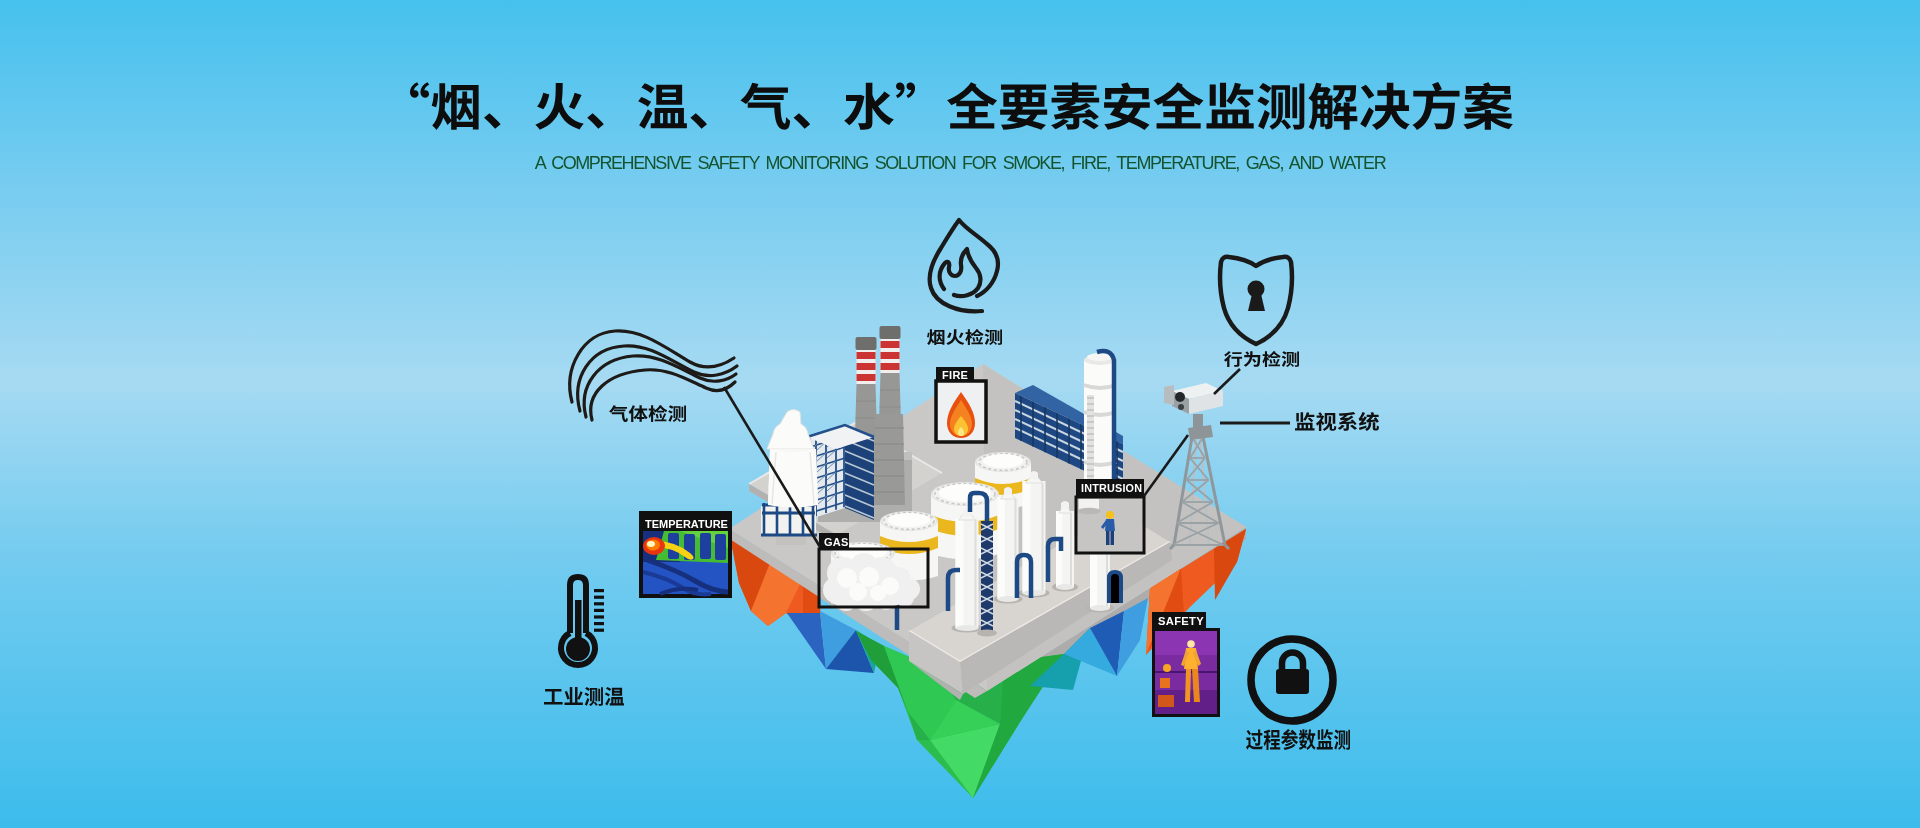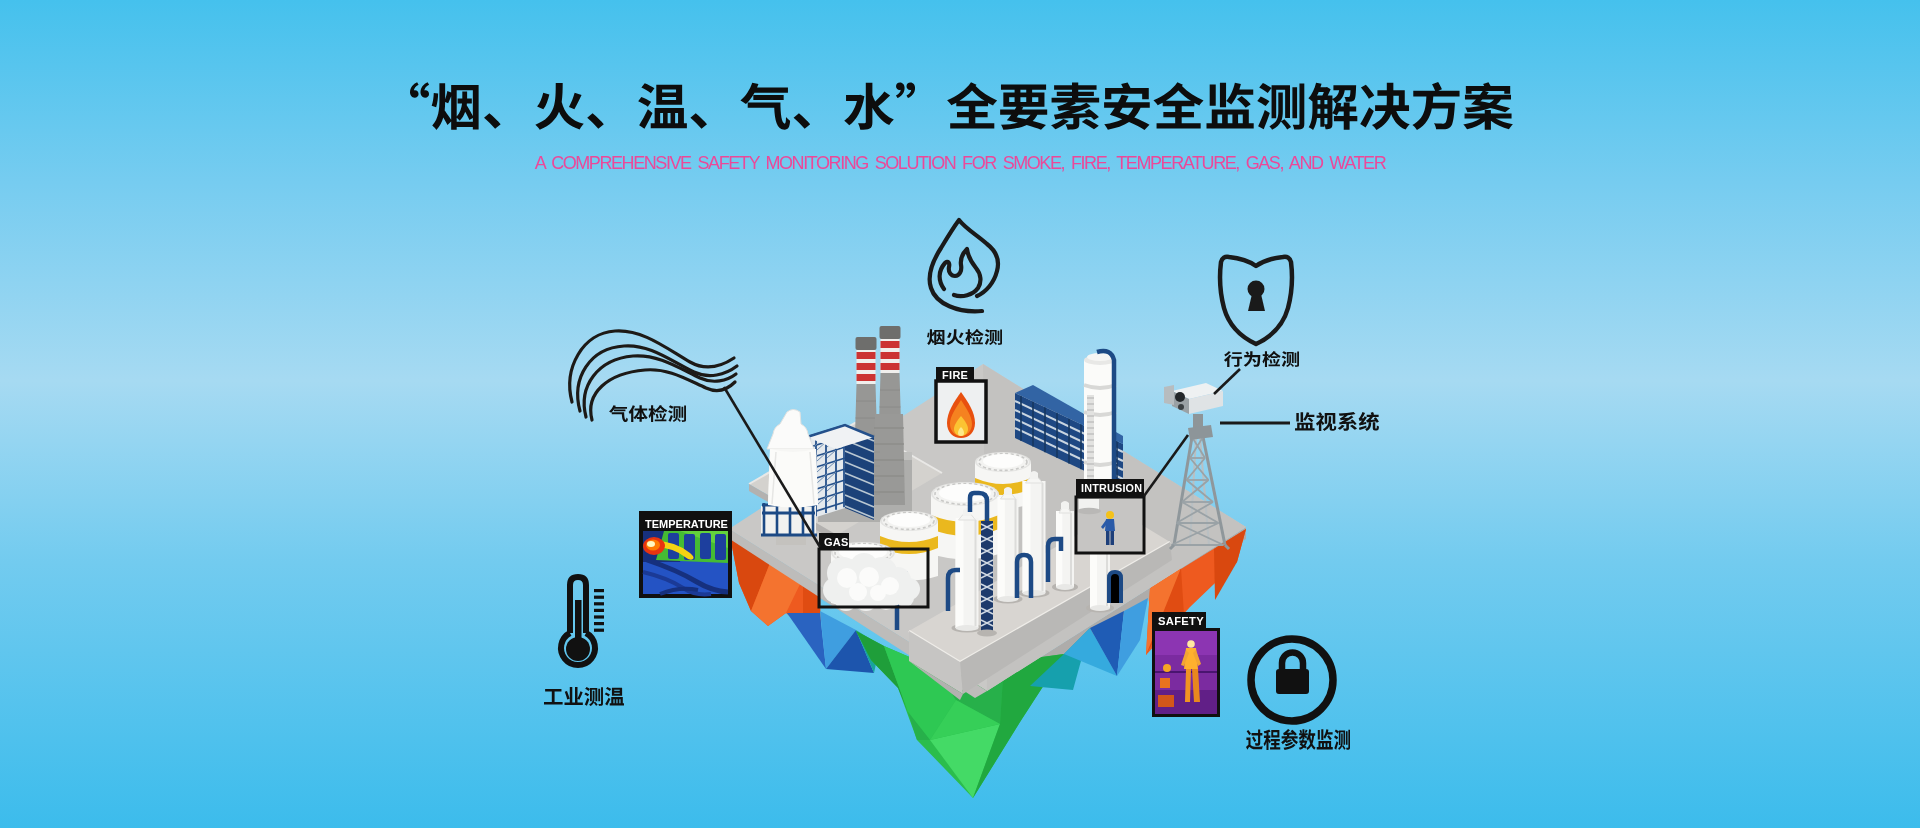--- a/index.html
+++ b/index.html
@@ -1,18 +1,18 @@
 <!DOCTYPE html>
 <html><head><meta charset="utf-8">
 <style>
 html,body{margin:0;padding:0;}
 body{width:1920px;height:828px;overflow:hidden;
 background:linear-gradient(180deg,#45c1ed 0%,#76ccf0 22%,#a6daf2 46%,#72cbef 68%,#3cbcec 100%);}
 .sub{position:absolute;left:0;top:153px;width:1920px;text-align:center;
-font-family:"Liberation Sans",sans-serif;font-size:18px;letter-spacing:-1.42px;color:#ec4899;word-spacing:3.2px;}
+font-family:"Liberation Sans",sans-serif;font-size:18px;letter-spacing:-1.42px;color:#14532d;word-spacing:3.2px;}
 svg{position:absolute;left:0;top:0;}
 </style></head>
 <body>
 <svg width="1920" height="828" viewBox="0 0 1920 828">
 <g fill="#0d0d0d">
       <path transform="translate(378.79,125.29) scale(0.5159,0.5016)" d="M77.1 -80.7 74.3 -86.0C67.0 -82.6 60.5 -75.6 60.5 -65.7C60.5 -59.7 64.3 -55.0 69.3 -55.0C74.2 -55.0 77.1 -58.4 77.1 -62.4C77.1 -66.5 74.3 -69.7 70.1 -69.7C69.2 -69.7 68.4 -69.4 68.0 -69.2C68.0 -72.3 71.1 -77.9 77.1 -80.7ZM97.5 -80.7 94.6 -86.0C87.3 -82.6 80.8 -75.6 80.8 -65.7C80.8 -59.7 84.6 -55.0 89.6 -55.0C94.6 -55.0 97.4 -58.4 97.4 -62.4C97.4 -66.5 94.6 -69.7 90.5 -69.7C89.5 -69.7 88.7 -69.4 88.3 -69.2C88.3 -72.3 91.4 -77.9 97.5 -80.7Z M106.6 -64.3C106.4 -56.1 104.9 -45.3 102.5 -39.0L111.2 -35.8C113.6 -43.3 115.0 -54.6 115.0 -63.2ZM128.6 -46.5 134.4 -44.0C136.2 -47.7 138.2 -52.9 140.3 -58.1V-11.0C137.2 -15.7 130.6 -25.6 127.7 -29.5C128.3 -35.1 128.5 -40.9 128.6 -46.5ZM140.3 -80.4V-65.5L132.9 -68.2C132.0 -63.3 130.3 -56.7 128.6 -51.3V-83.9H117.5V-49.5C117.5 -32.3 116.0 -13.5 103.6 0.4C106.1 2.2 110.0 6.5 111.7 9.2C118.5 1.9 122.6 -6.5 125.0 -15.3C128.0 -10.2 131.2 -4.5 133.0 -0.5L140.3 -7.8V9.1H151.0V3.4H182.3V8.3H193.5V-80.4ZM161.9 -67.4V-54.8V-53.2H152.8V-43.5H161.4C160.4 -34.8 157.8 -25.5 151.0 -17.6V-69.8H182.3V-18.6C179.4 -24.8 174.7 -33.0 170.4 -39.8L170.8 -43.5H180.3V-53.2H171.2V-54.6V-67.4ZM151.0 -7.3V-15.0C153.1 -13.4 155.6 -11.0 156.9 -9.3C162.1 -14.8 165.4 -20.9 167.5 -27.2C170.9 -21.0 174.0 -14.8 175.6 -10.4L182.3 -14.5V-7.3Z M225.5 6.9 236.2 -2.3C231.2 -8.5 221.5 -18.4 214.4 -24.2L204.0 -15.2C210.9 -9.2 219.4 -0.6 225.5 6.9Z M318.7 -65.1C316.6 -55.0 312.5 -44.6 306.9 -37.5L318.9 -32.0C324.6 -39.2 328.2 -51.0 330.6 -61.4ZM379.7 -65.1C377.3 -56.0 372.7 -44.2 368.6 -36.6L379.1 -32.2C383.4 -39.2 388.6 -50.3 393.0 -60.2ZM343.0 -84.2C342.7 -49.2 344.9 -17.0 303.5 -1.1C306.8 1.5 310.4 6.0 311.9 9.1C332.5 0.7 343.5 -11.9 349.4 -26.8C357.1 -9.3 369.0 2.4 389.4 8.2C391.0 4.8 394.6 -0.5 397.3 -3.1C372.7 -8.7 360.2 -23.8 354.5 -46.4C356.3 -58.4 356.4 -71.3 356.5 -84.2Z M425.5 6.9 436.2 -2.3C431.2 -8.5 421.5 -18.4 414.4 -24.2L404.0 -15.2C410.9 -9.2 419.4 -0.6 425.5 6.9Z M549.2 -56.3H576.2V-50.4H549.2ZM549.2 -71.2H576.2V-65.4H549.2ZM537.9 -80.9V-40.7H588.0V-80.9ZM509.0 -75.2C515.3 -72.2 523.5 -67.5 527.4 -64.1L534.3 -73.7C530.1 -77.0 521.6 -81.2 515.5 -83.8ZM502.8 -48.0C509.2 -45.1 517.5 -40.4 521.5 -37.1L528.0 -46.8C523.7 -50.0 515.2 -54.2 508.9 -56.6ZM504.7 -0.3 515.0 6.9C520.3 -2.8 526.0 -14.2 530.6 -24.7L521.6 -31.9C516.4 -20.4 509.5 -7.9 504.7 -0.3ZM527.1 -4.3V6.0H597.2V-4.3H591.4V-34.7H534.7V-4.3ZM545.4 -4.3V-24.6H551.0V-4.3ZM559.9 -4.3V-24.6H565.5V-4.3ZM574.4 -4.3V-24.6H580.1V-4.3Z M625.5 6.9 636.2 -2.3C631.2 -8.5 621.5 -18.4 614.4 -24.2L604.0 -15.2C610.9 -9.2 619.4 -0.6 625.5 6.9Z M726.0 -60.3V-50.5H784.8V-60.3ZM723.9 -85.0C719.3 -71.1 710.9 -57.7 701.0 -49.6C704.0 -48.0 709.4 -44.4 711.7 -42.4C717.7 -48.1 723.5 -56.0 728.3 -65.0H793.1V-75.1H733.2C734.2 -77.4 735.1 -79.7 735.9 -82.1ZM715.1 -45.2V-34.9H766.5C767.5 -10.5 771.4 8.7 786.4 8.7C794.1 8.7 796.4 3.3 797.3 -9.0C794.7 -10.7 791.7 -13.6 789.3 -16.4C789.2 -8.3 788.7 -3.3 787.1 -3.3C780.7 -3.2 778.6 -22.8 778.5 -45.2Z M825.5 6.9 836.2 -2.3C831.2 -8.5 821.5 -18.4 814.4 -24.2L804.0 -15.2C810.9 -9.2 819.4 -0.6 825.5 6.9Z M905.7 -60.4V-48.3H926.8C922.4 -30.8 913.8 -17.0 902.2 -9.1C905.1 -7.3 909.9 -2.6 911.9 0.1C926.0 -10.4 936.8 -30.7 941.3 -57.9L933.3 -60.9L931.1 -60.4ZM980.0 -67.4C975.5 -61.1 968.6 -53.5 962.3 -47.6C960.2 -51.7 958.3 -56.0 956.8 -60.4V-84.9H944.0V-6.4C944.0 -4.7 943.4 -4.1 941.7 -4.1C939.8 -4.1 934.4 -4.1 928.9 -4.3C930.8 -0.7 932.9 5.4 933.4 9.1C941.5 9.1 947.5 8.5 951.5 6.4C955.5 4.2 956.8 0.6 956.8 -6.3V-35.1C964.7 -20.1 975.3 -7.9 989.4 -0.4C991.4 -3.9 995.5 -9.0 998.3 -11.5C985.8 -17.0 975.5 -26.5 967.8 -38.1C974.9 -43.8 983.8 -52.1 991.1 -59.6Z M1022.9 -59.5 1025.7 -54.3C1033.0 -57.6 1039.5 -64.6 1039.5 -74.5C1039.5 -80.6 1035.7 -85.3 1030.7 -85.3C1025.8 -85.3 1022.9 -81.8 1022.9 -77.9C1022.9 -73.8 1025.7 -70.6 1029.9 -70.6C1030.8 -70.6 1031.6 -70.8 1032.0 -71.1C1032.0 -67.9 1028.9 -62.4 1022.9 -59.5ZM1002.5 -59.5 1005.4 -54.3C1012.7 -57.6 1019.2 -64.6 1019.2 -74.5C1019.2 -80.6 1015.4 -85.3 1010.4 -85.3C1005.4 -85.3 1002.6 -81.8 1002.6 -77.9C1002.6 -73.8 1005.4 -70.6 1009.5 -70.6C1010.5 -70.6 1011.3 -70.8 1011.7 -71.1C1011.7 -67.9 1008.6 -62.4 1002.5 -59.5Z M1147.9 -85.9C1137.9 -70.2 1119.6 -57.3 1101.6 -49.8C1104.6 -47.0 1108.1 -42.9 1109.8 -39.8C1113.0 -41.4 1116.2 -43.1 1119.4 -45.0V-38.2H1143.7V-26.6H1120.8V-16.2H1143.7V-4.1H1107.6V6.6H1193.1V-4.1H1156.3V-16.2H1180.1V-26.6H1156.3V-38.2H1181.0V-44.6C1184.1 -42.8 1187.3 -41.0 1190.6 -39.3C1192.2 -42.8 1195.7 -46.9 1198.6 -49.6C1182.7 -56.6 1168.7 -65.5 1156.8 -78.2L1158.6 -80.9ZM1125.5 -48.8C1134.4 -54.7 1142.8 -61.7 1149.9 -69.6C1157.6 -61.3 1165.6 -54.6 1174.4 -48.8Z M1263.3 -21.2C1260.9 -17.5 1257.9 -14.5 1254.2 -12.0C1248.4 -13.4 1242.5 -14.8 1236.5 -16.2L1240.2 -21.2ZM1210.6 -65.4V-37.2H1236.0L1232.9 -31.5H1204.4V-21.2H1226.1C1223.1 -17.1 1220.1 -13.3 1217.3 -10.2C1224.6 -8.7 1231.8 -7.0 1238.7 -5.3C1229.9 -2.9 1219.0 -1.7 1206.0 -1.2C1207.8 1.4 1209.7 5.6 1210.5 9.1C1229.8 7.5 1244.7 4.9 1255.9 -0.6C1266.8 2.6 1276.4 5.8 1283.6 8.7L1293.2 -0.7C1286.2 -3.1 1277.3 -5.8 1267.4 -8.5C1271.1 -12.0 1274.1 -16.2 1276.6 -21.2H1295.6V-31.5H1246.8L1249.2 -36.0L1244.1 -37.2H1290.3V-65.4H1266.4V-71.0H1293.5V-81.4H1206.0V-71.0H1232.4V-65.4ZM1243.7 -71.0H1255.0V-65.4H1243.7ZM1221.9 -55.9H1232.4V-46.6H1221.9ZM1243.7 -55.9H1255.0V-46.6H1243.7ZM1266.4 -55.9H1278.4V-46.6H1266.4Z M1362.6 -6.7C1370.6 -2.5 1381.3 3.9 1386.3 8.1L1395.6 1.1C1389.9 -3.2 1379.0 -9.2 1371.3 -13.0ZM1326.7 -12.7C1321.2 -7.8 1311.7 -3.3 1302.9 -0.3C1305.5 1.5 1309.8 5.7 1311.9 7.9C1320.5 4.2 1331.0 -2.1 1337.7 -8.4ZM1317.9 -28.4C1320.2 -29.2 1323.3 -29.6 1340.0 -30.6C1332.6 -27.7 1326.5 -25.6 1323.5 -24.7C1316.9 -22.6 1312.7 -21.5 1308.6 -21.0C1309.6 -18.3 1310.9 -13.3 1311.3 -11.3C1314.7 -12.5 1319.1 -13.0 1346.2 -14.5V-3.5C1346.2 -2.4 1345.8 -2.0 1344.1 -2.0C1342.4 -1.9 1336.3 -2.0 1331.0 -2.2C1332.7 0.8 1334.7 5.5 1335.3 8.8C1342.7 8.8 1348.1 8.7 1352.4 7.1C1356.7 5.4 1357.8 2.4 1357.8 -3.1V-15.2L1380.5 -16.4C1382.9 -14.2 1384.9 -12.2 1386.3 -10.5L1395.8 -16.5C1391.6 -21.2 1383.0 -27.9 1376.6 -32.4L1367.6 -27.1L1371.8 -23.9L1342.8 -22.7C1355.6 -26.8 1368.2 -31.8 1380.0 -37.9L1371.7 -45.1C1368.0 -43.0 1363.9 -40.9 1359.6 -38.9L1339.4 -38.1C1343.6 -39.7 1347.6 -41.6 1351.3 -43.6L1348.9 -45.6H1396.3V-54.7H1355.8V-58.5H1386.1V-67.1H1355.8V-70.9H1391.3V-79.6H1355.8V-85.1H1343.7V-79.6H1309.0V-70.9H1343.7V-67.1H1314.2V-58.5H1343.7V-54.7H1304.1V-45.6H1335.6C1330.1 -42.8 1324.8 -40.7 1322.6 -39.9C1319.7 -38.8 1317.3 -38.1 1315.0 -37.8C1316.0 -35.2 1317.5 -30.3 1317.9 -28.4Z M1439.0 -82.4C1440.2 -79.9 1441.5 -77.0 1442.6 -74.2H1407.8V-51.7H1419.9V-63.0H1479.7V-51.7H1492.5V-74.2H1457.1C1455.6 -77.6 1453.3 -81.9 1451.5 -85.3ZM1462.6 -34.8C1460.1 -29.1 1456.7 -24.3 1452.5 -20.2C1447.0 -22.3 1441.5 -24.3 1436.2 -26.1C1437.9 -28.8 1439.7 -31.7 1441.5 -34.8ZM1417.1 -21.0C1424.6 -18.5 1432.8 -15.4 1441.0 -12.1C1431.7 -7.2 1420.0 -4.1 1406.2 -2.2C1408.4 0.5 1412.0 6.0 1413.2 8.9C1429.6 5.8 1443.3 1.2 1454.3 -6.4C1466.2 -1.1 1477.1 4.5 1484.2 9.2L1493.9 -1.0C1486.6 -5.5 1476.0 -10.6 1464.5 -15.4C1469.4 -20.8 1473.5 -27.1 1476.6 -34.8H1494.4V-46.1H1447.8C1449.8 -50.2 1451.7 -54.3 1453.3 -58.2L1439.9 -60.9C1438.1 -56.2 1435.7 -51.1 1433.1 -46.1H1405.9V-34.8H1426.6C1423.6 -29.9 1420.5 -25.3 1417.6 -21.5Z M1547.9 -85.9C1537.9 -70.2 1519.6 -57.3 1501.6 -49.8C1504.6 -47.0 1508.1 -42.9 1509.8 -39.8C1513.0 -41.4 1516.2 -43.1 1519.4 -45.0V-38.2H1543.7V-26.6H1520.8V-16.2H1543.7V-4.1H1507.6V6.6H1593.1V-4.1H1556.3V-16.2H1580.1V-26.6H1556.3V-38.2H1581.0V-44.6C1584.1 -42.8 1587.3 -41.0 1590.6 -39.3C1592.2 -42.8 1595.7 -46.9 1598.6 -49.6C1582.7 -56.6 1568.7 -65.5 1556.8 -78.2L1558.6 -80.9ZM1525.5 -48.8C1534.4 -54.7 1542.8 -61.7 1549.9 -69.6C1557.6 -61.3 1565.6 -54.6 1574.4 -48.8Z M1663.5 -52.0C1669.6 -46.9 1677.1 -39.6 1680.3 -34.9L1690.2 -41.8C1686.5 -46.6 1678.7 -53.5 1672.7 -58.2ZM1630.4 -84.8V-36.0H1642.3V-84.8ZM1610.6 -81.5V-38.8H1622.3V-81.5ZM1659.4 -84.8C1656.3 -70.6 1650.5 -57.0 1642.6 -48.6C1645.3 -46.9 1650.3 -43.4 1652.4 -41.4C1656.7 -46.5 1660.5 -53.2 1663.8 -60.7H1695.0V-71.6H1668.0C1669.2 -75.2 1670.2 -78.8 1671.1 -82.5ZM1614.6 -31.7V-4.1H1604.4V6.6H1695.9V-4.1H1686.4V-31.7ZM1625.8 -4.1V-21.7H1634.7V-4.1ZM1645.6 -4.1V-21.7H1654.6V-4.1ZM1665.6 -4.1V-21.7H1674.7V-4.1Z M1730.5 -79.7V-13.9H1739.5V-71.1H1756.8V-14.5H1766.2V-79.7ZM1784.6 -83.3V-3.1C1784.6 -1.6 1784.1 -1.1 1782.6 -1.1C1781.1 -1.1 1776.4 -1.0 1771.5 -1.2C1772.7 1.6 1774.1 6.0 1774.5 8.6C1781.7 8.6 1786.7 8.3 1789.8 6.7C1793.0 5.1 1794.0 2.3 1794.0 -3.1V-83.3ZM1770.9 -75.8V-14.1H1780.0V-75.8ZM1706.6 -75.4C1712.1 -72.3 1719.6 -67.7 1723.1 -64.6L1730.4 -74.3C1726.6 -77.3 1719.0 -81.5 1713.7 -84.1ZM1702.8 -48.6C1708.2 -45.7 1715.6 -41.2 1719.2 -38.3L1726.4 -47.9C1722.4 -50.7 1714.8 -54.8 1709.6 -57.3ZM1704.5 1.8 1715.3 7.9C1719.4 -1.9 1723.7 -13.5 1727.1 -24.3L1717.4 -30.5C1713.5 -18.8 1708.3 -6.1 1704.5 1.8ZM1743.6 -65.6V-27.3C1743.6 -16.1 1742.0 -5.4 1726.3 1.7C1727.8 3.2 1730.6 7.0 1731.4 9.0C1740.5 4.9 1745.7 -0.9 1748.7 -7.4C1753.1 -2.5 1758.3 4.1 1760.7 8.2L1768.3 3.4C1765.7 -0.9 1760.1 -7.4 1755.5 -12.1L1749.1 -8.3C1751.7 -14.4 1752.3 -21.0 1752.3 -27.2V-65.6Z M1825.1 -50.4V-41.8H1819.7V-50.4ZM1833.0 -50.4H1838.7V-41.8H1833.0ZM1818.4 -59.2C1819.7 -61.6 1820.8 -64.0 1821.9 -66.6H1831.8C1831.0 -64.0 1830.0 -61.4 1829.0 -59.2ZM1816.8 -85.0C1814.0 -73.1 1808.8 -61.4 1801.9 -54.0C1804.0 -52.7 1807.7 -49.6 1809.8 -47.6V-32.7C1809.8 -21.5 1809.2 -6.6 1802.4 3.8C1804.8 4.9 1809.2 7.6 1811.0 9.3C1815.3 2.9 1817.5 -5.7 1818.6 -14.3H1825.1V2.7H1833.0V-0.8C1834.1 1.9 1835.0 5.4 1835.2 7.7C1839.7 7.7 1842.8 7.5 1845.4 5.7C1847.9 4.0 1848.5 1.0 1848.5 -3.3V-24.1C1850.9 -23.0 1855.0 -20.9 1856.9 -19.6C1858.4 -21.8 1859.7 -24.4 1861.0 -27.4H1870.4V-18.3H1851.4V-8.0H1870.4V8.9H1881.8V-8.0H1896.7V-18.3H1881.8V-27.4H1894.6V-37.5H1881.8V-45.4H1870.4V-37.5H1864.4C1864.9 -39.6 1865.4 -41.7 1865.8 -43.8L1857.0 -45.6C1867.0 -51.2 1870.7 -59.6 1872.4 -70.0H1883.5C1883.1 -61.7 1882.6 -58.3 1881.7 -57.2C1881.0 -56.3 1880.2 -56.2 1879.0 -56.2C1877.7 -56.2 1875.0 -56.3 1871.8 -56.6C1873.3 -54.0 1874.3 -49.9 1874.5 -46.9C1878.6 -46.8 1882.4 -46.8 1884.7 -47.2C1887.2 -47.5 1889.1 -48.4 1890.8 -50.4C1893.0 -53.1 1893.8 -60.0 1894.3 -76.0C1894.4 -77.3 1894.5 -79.9 1894.5 -79.9H1850.4V-70.0H1861.6C1860.2 -62.6 1857.2 -56.6 1848.5 -52.7V-59.2H1839.4C1841.5 -63.3 1843.6 -67.8 1845.0 -71.7L1837.9 -76.1L1836.3 -75.7H1825.3C1826.1 -78.0 1826.8 -80.4 1827.4 -82.7ZM1825.1 -33.2V-23.1H1819.4C1819.6 -26.4 1819.7 -29.7 1819.7 -32.6V-33.2ZM1833.0 -33.2H1838.7V-23.1H1833.0ZM1833.0 -14.3H1838.7V-3.5C1838.7 -2.5 1838.5 -2.2 1837.6 -2.2L1833.0 -2.3ZM1848.5 -24.6V-51.6C1850.7 -49.6 1852.9 -46.4 1854.0 -44.1L1856.0 -45.1C1854.6 -37.5 1852.0 -29.9 1848.5 -24.6Z M1903.7 -75.3C1909.3 -68.4 1916.3 -58.9 1919.2 -53.0L1929.6 -59.6C1926.3 -65.6 1918.9 -74.6 1913.3 -81.0ZM1902.4 -2.8 1912.8 4.4C1918.3 -5.7 1924.1 -17.7 1928.7 -28.7L1919.7 -36.0C1914.3 -23.9 1907.4 -10.8 1902.4 -2.8ZM1977.2 -40.1H1966.2C1966.5 -43.5 1966.6 -46.8 1966.6 -50.1V-58.8H1977.2ZM1953.9 -85.0V-70.1H1935.7V-58.8H1953.9V-50.1C1953.9 -46.9 1953.8 -43.5 1953.5 -40.1H1931.2V-28.6H1951.5C1948.3 -18.0 1941.2 -7.8 1925.0 -0.5C1927.9 1.8 1932.1 6.5 1933.8 9.2C1949.7 0.8 1958.1 -10.5 1962.4 -22.5C1968.0 -7.9 1976.5 2.8 1990.4 8.6C1992.1 5.4 1995.7 0.5 1998.4 -1.9C1985.3 -6.5 1976.9 -16.1 1972.2 -28.6H1997.0V-40.1H1988.7V-70.1H1966.6V-85.0Z M2041.6 -81.8C2043.6 -77.9 2046.0 -72.8 2047.6 -68.9H2005.2V-57.2H2030.6C2029.6 -36.0 2027.7 -13.3 2003.5 -0.5C2006.8 2.0 2010.5 6.2 2012.3 9.4C2030.4 -1.0 2037.9 -16.7 2041.2 -33.5H2072.9C2071.5 -15.6 2069.7 -6.9 2067.0 -4.6C2065.6 -3.5 2064.3 -3.3 2062.1 -3.3C2059.1 -3.3 2052.1 -3.4 2045.2 -4.0C2047.5 -0.8 2049.3 4.3 2049.5 7.8C2056.2 8.1 2062.9 8.2 2066.8 7.7C2071.4 7.3 2074.6 6.3 2077.6 3.0C2081.8 -1.3 2083.9 -12.6 2085.7 -39.9C2085.9 -41.5 2086.0 -45.1 2086.0 -45.1H2043.0C2043.4 -49.1 2043.7 -53.2 2044.0 -57.2H2094.9V-68.9H2053.8L2060.7 -71.8C2059.1 -75.8 2056.1 -81.8 2053.4 -86.3Z M2104.6 -23.5V-13.6H2135.2C2126.6 -8.1 2114.1 -3.8 2102.1 -1.7C2104.6 0.6 2107.9 5.1 2109.5 8.0C2121.9 5.0 2134.5 -0.9 2143.7 -8.3V8.9H2155.7V-8.9C2165.2 -1.1 2178.1 4.9 2190.7 7.9C2192.4 4.8 2195.8 0.2 2198.4 -2.3C2186.3 -4.2 2173.7 -8.3 2164.9 -13.6H2195.7V-23.5H2155.7V-30.4H2143.7V-23.5ZM2140.6 -82.4 2142.7 -78.2H2107.1V-62.9H2118.2V-68.4H2139.8C2138.3 -66.0 2136.5 -63.5 2134.6 -61.0H2105.4V-51.6H2126.7C2123.4 -48.0 2120.1 -44.7 2117.1 -41.9C2123.5 -40.9 2129.9 -39.8 2136.1 -38.6C2127.6 -36.8 2117.6 -35.8 2105.8 -35.3C2107.5 -32.9 2109.1 -29.2 2110.0 -26.1C2128.7 -27.5 2143.3 -29.8 2154.5 -34.6C2165.9 -31.8 2175.9 -28.8 2183.3 -25.9L2193.0 -34.0C2185.8 -36.5 2176.5 -39.1 2166.2 -41.6C2169.7 -44.4 2172.6 -47.7 2175.1 -51.6H2194.6V-61.0H2147.7L2151.6 -66.1L2144.1 -68.4H2181.6V-62.9H2193.1V-78.2H2155.2C2154.0 -80.6 2152.3 -83.5 2151.0 -85.8ZM2161.8 -51.6C2159.3 -48.8 2156.4 -46.5 2152.8 -44.5C2147.1 -45.7 2141.2 -46.8 2135.4 -47.7L2139.2 -51.6Z"></path>
     </g>
 <polygon points="729,529 987,691 987,703 729,541" fill="#b7b5b3"></polygon>
 <polygon points="987,691 1246,527 1246,539 987,703" fill="#aeacaa"></polygon>
 <polygon points="729,531 820,588 803,628 786,613 768,626 751,611 739,583" fill="#ee5a1f"></polygon>

